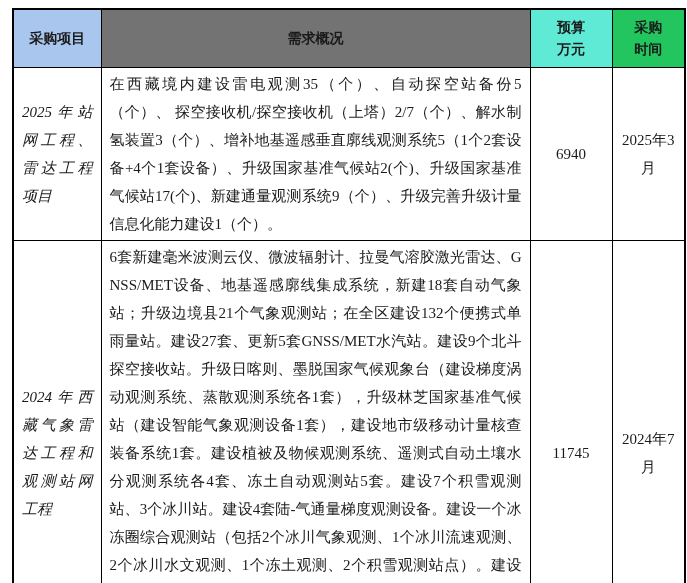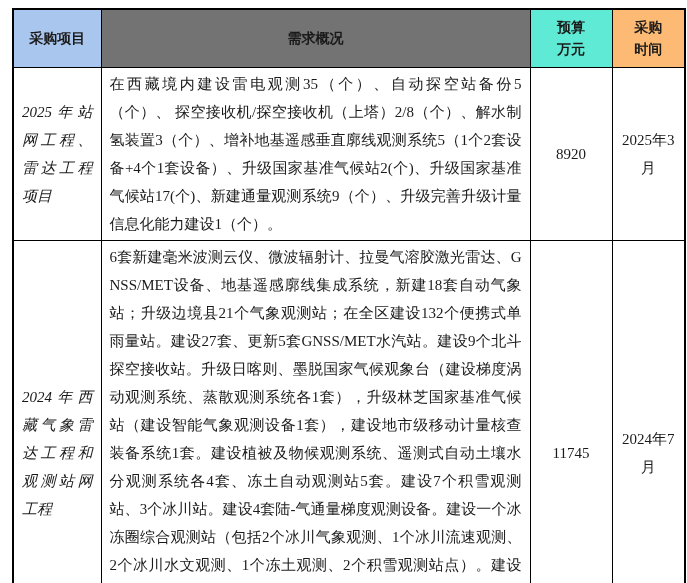--- a/index.html
+++ b/index.html
@@ -88,31 +88,31 @@
         <th class="hdr" style="background: rgb(169, 198, 238);">
           <span class="hdr-line">采购项目</span>
         </th>
         <th class="hdr" style="background: #737373; margin-left: 44px;">
           <span class="hdr-line">需求概况</span>
         </th>
         <th class="hdr" style="background: #5eead4;">
           <span class="hdr-line">预算</span>
           <span class="hdr-line">万元</span>
         </th>
-        <th class="hdr" style="background: #fdba74;">
+        <th class="hdr" style="background: #22c55e;">
           <span class="hdr-line">采购</span>
           <span class="hdr-line">时间</span>
         </th>
       </tr>
     </thead>
     <tbody>
       <tr class="row-1">
         <td class="cell-project">2025年站网工程、雷达工程项目</td>
-        <td class="cell-overview">在西藏境内建设雷电观测35（个）、自动探空站备份5（个）、 探空接收机/探空接收机（上塔）2/8（个）、解水制氢装置3（个）、增补地基遥感垂直廓线观测系统5（1个2套设备+4个1套设备）、升级国家基准气候站2(个)、升级国家基准气候站17(个)、新建通量观测系统9（个）、升级完善升级计量信息化能力建设1（个）。</td>
-        <td class="cell-budget">8920</td>
+        <td class="cell-overview">在西藏境内建设雷电观测35（个）、自动探空站备份5（个）、 探空接收机/探空接收机（上塔）2/7（个）、解水制氢装置3（个）、增补地基遥感垂直廓线观测系统5（1个2套设备+4个1套设备）、升级国家基准气候站2(个)、升级国家基准气候站17(个)、新建通量观测系统9（个）、升级完善升级计量信息化能力建设1（个）。</td>
+        <td class="cell-budget">6940</td>
         <td class="cell-time">2025年3月</td>
       </tr>
       <tr class="row-2">
         <td class="cell-project">2024年西藏气象雷达工程和观测站网工程</td>
         <td class="cell-overview">6套新建毫米波测云仪、微波辐射计、拉曼气溶胶激光雷达、GNSS/MET设备、地基遥感廓线集成系统，新建18套自动气象站；升级边境县21个气象观测站；在全区建设132个便携式单雨量站。建设27套、更新5套GNSS/MET水汽站。建设9个北斗探空接收站。升级日喀则、墨脱国家气候观象台（建设梯度涡动观测系统、蒸散观测系统各1套），升级林芝国家基准气候站（建设智能气象观测设备1套），建设地市级移动计量核查装备系统1套。建设植被及物候观测系统、遥测式自动土壤水分观测系统各4套、冻土自动观测站5套。建设7个积雪观测站、3个冰川站。建设4套陆-气通量梯度观测设备。建设一个冰冻圈综合观测站（包括2个冰川气象观测、1个冰川流速观测、2个冰川水文观测、1个冻土观测、2个积雪观测站点）。建设一个冰冻圈综合观测站（包括2个冰川气象观测、1个冰川流速观测、2个冰川水文观测、1个冻土观测、2个积雪观测站点）。</td>
         <td class="cell-budget">11745</td>
         <td class="cell-time">2024年7月</td>
       </tr>
     </tbody>
   </table>

